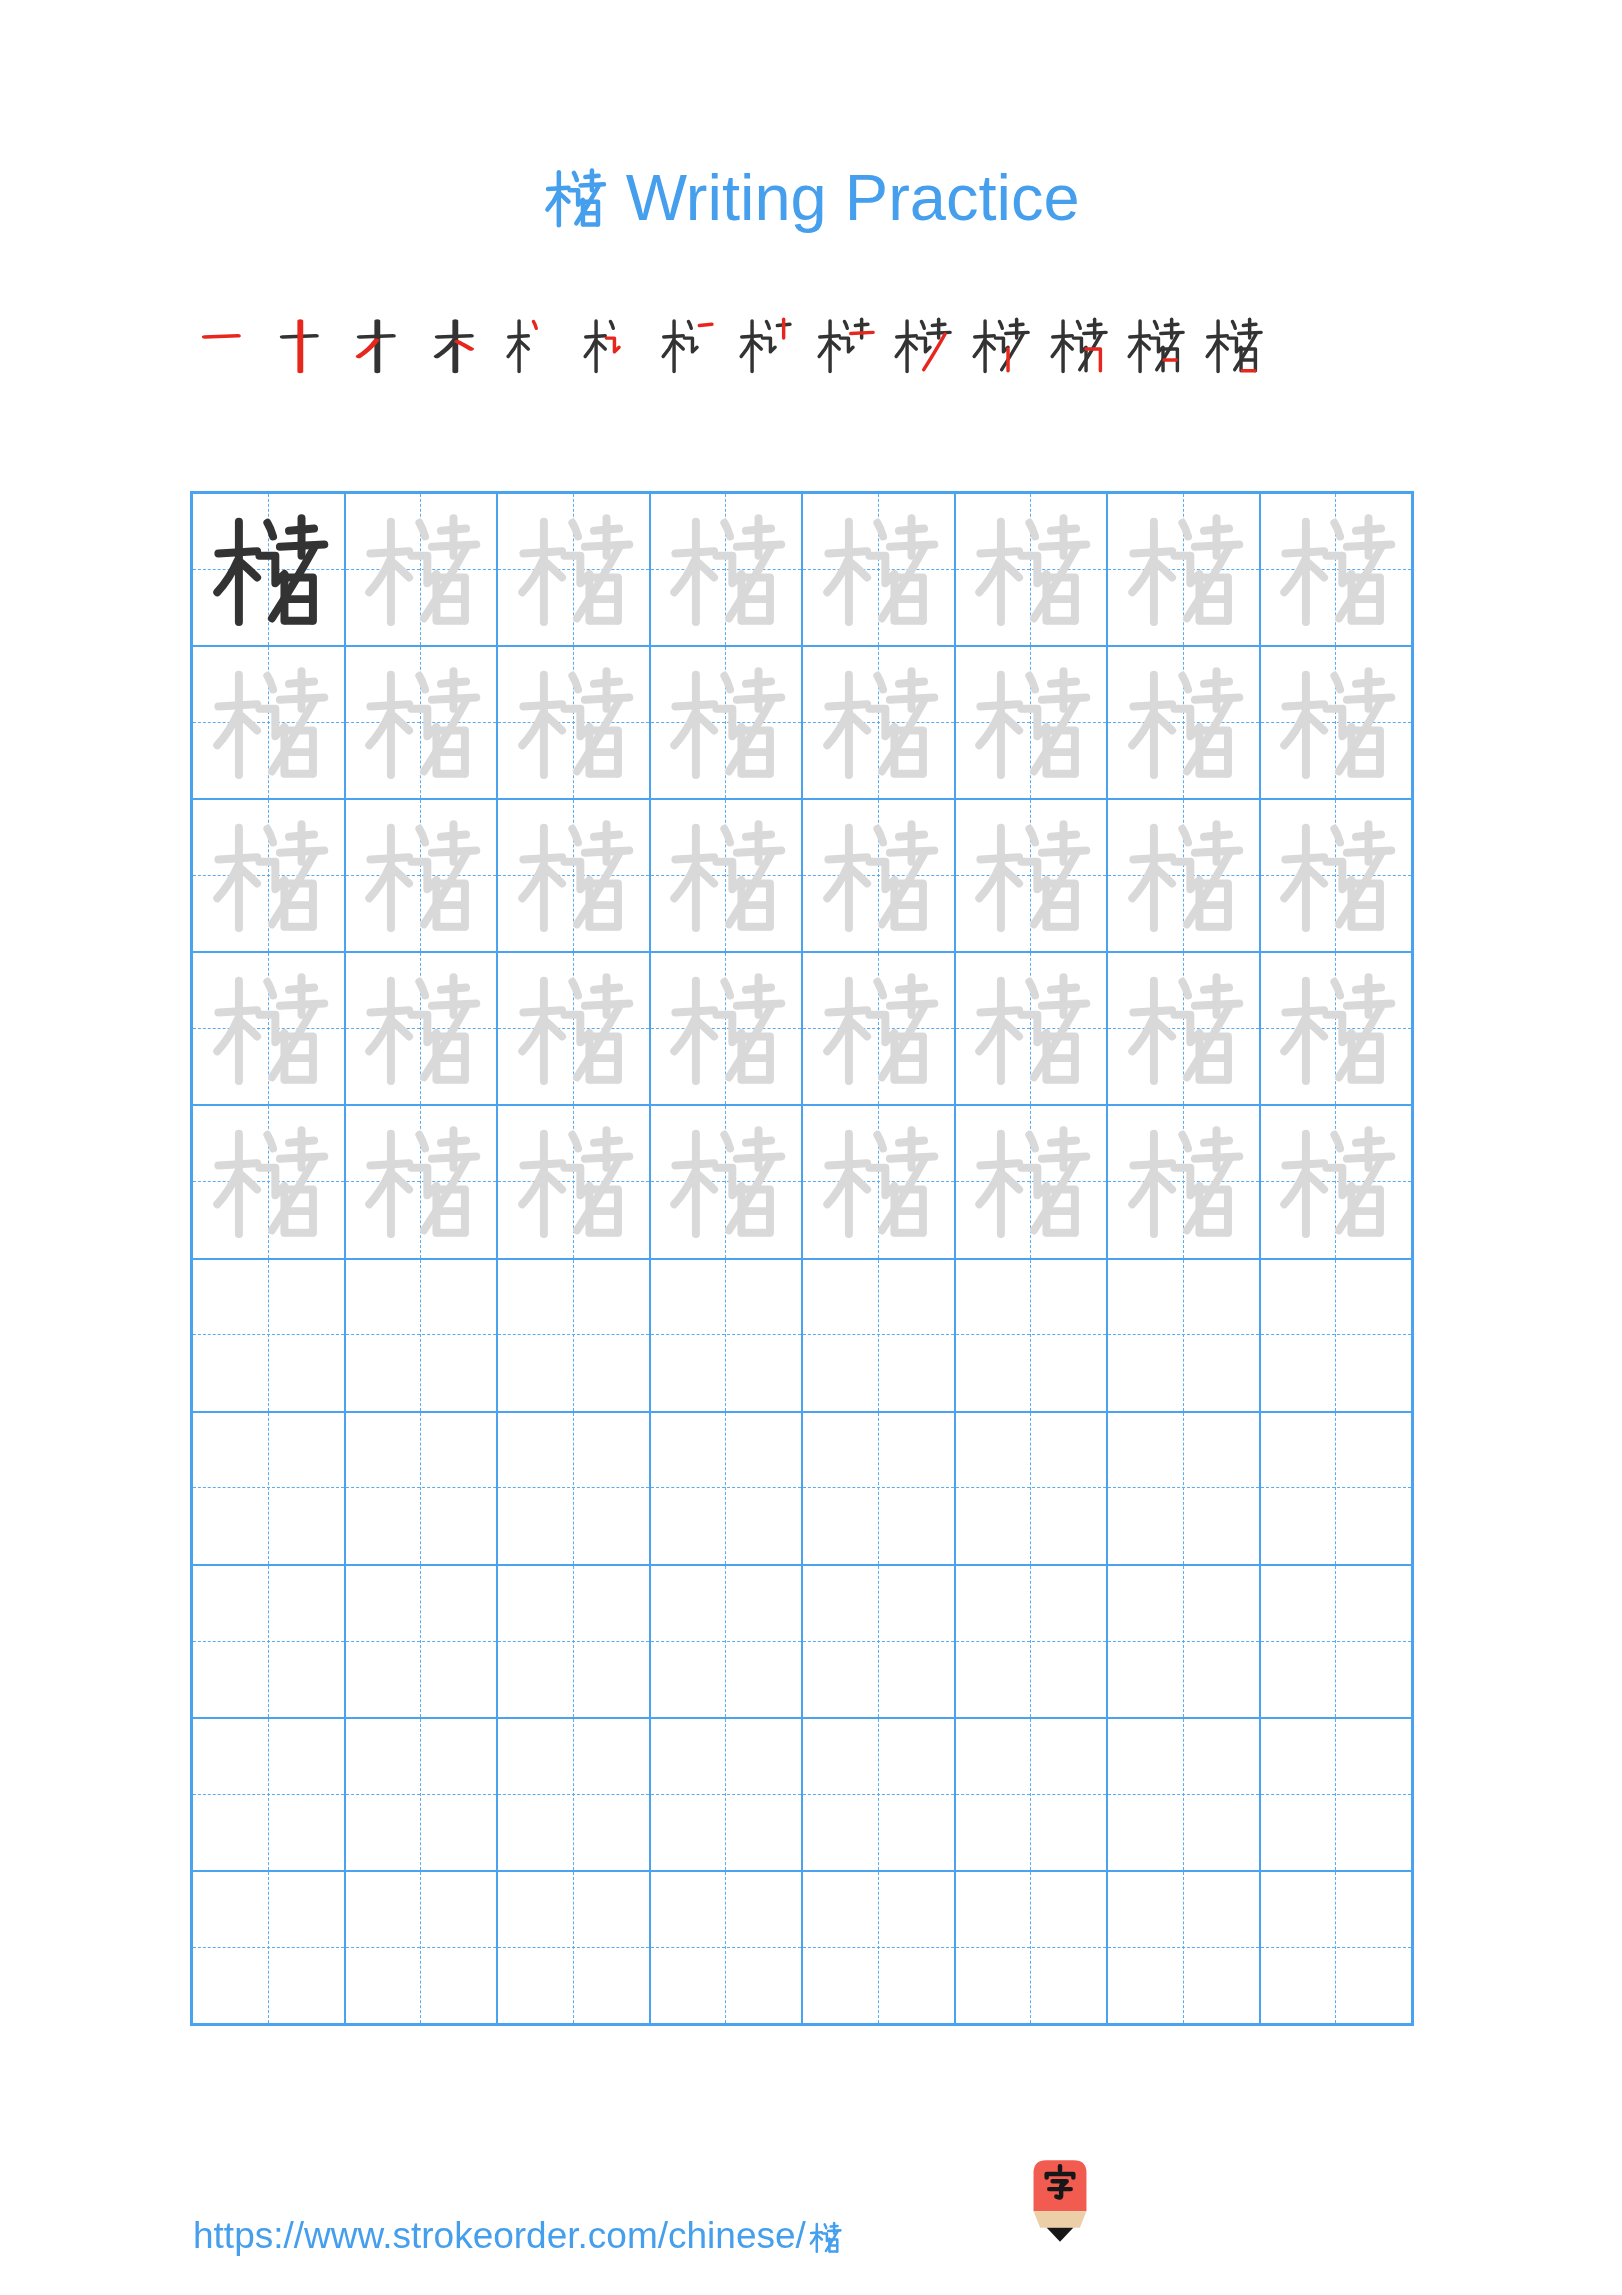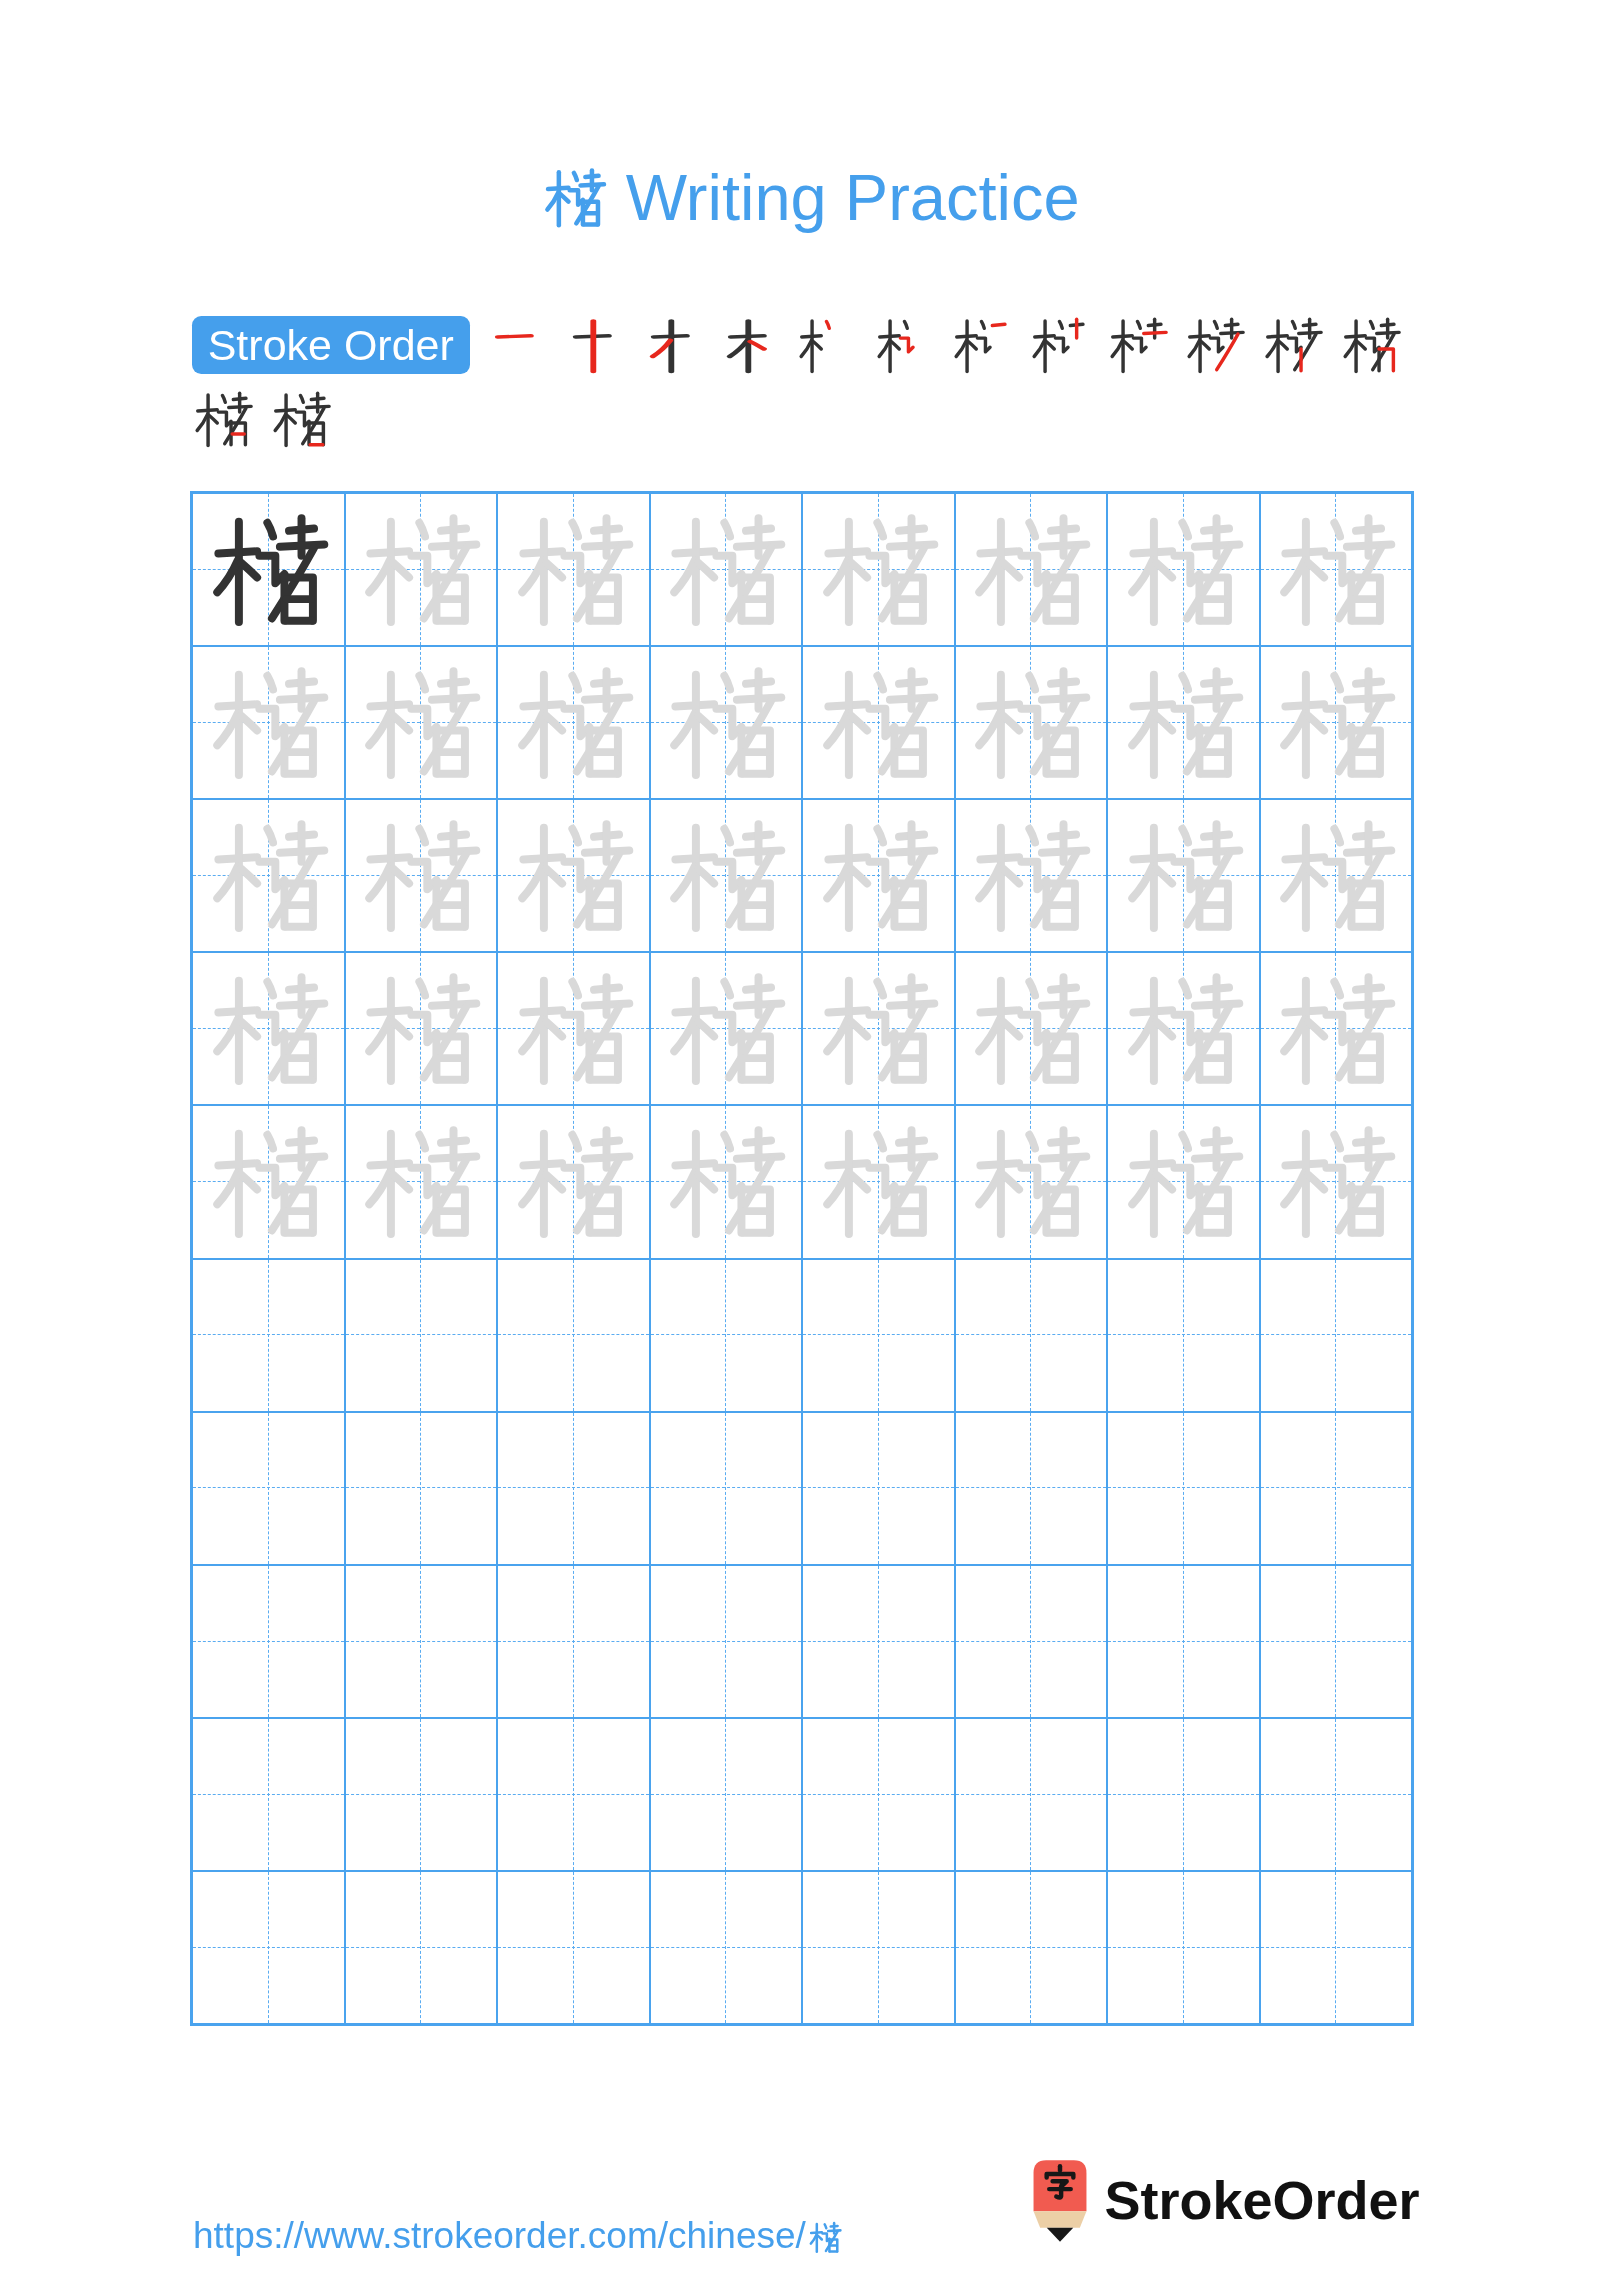--- a/index.html
+++ b/index.html
@@ -98,21 +98,20 @@
           <path d="M64,57 L64,95" stroke="#459fec"></path>
           <path d="M64,57 L89,57 L89,95" stroke="#459fec"></path>
           <path d="M66,76 L87,76" stroke="#459fec"></path>
           <path d="M66,95 L88,95" stroke="#459fec"></path>
         </svg>
       </span>
     <span>Writing Practice</span>
   </h1>
 
   <div class="stroke-section">
-    <span class="stroke-label">Stroke Order</span>
 
   <span class="stroke-tile">
         <svg width="62" height="62" viewBox="-4 -4 108 108" fill="none" stroke-width="6" stroke-linecap="round" stroke-linejoin="round">
           <g transform="translate(8,0) scale(1.7,1)">
             <path d="M6,36 L40,34" stroke="#e7271d"></path>
           </g>
         </svg>
       </span>
       <span class="stroke-tile">
         <svg width="62" height="62" viewBox="-4 -4 108 108" fill="none" stroke-width="6" stroke-linecap="round" stroke-linejoin="round">
@@ -1152,17 +1151,16 @@
             <path d="M50,5 L50,16"></path>
             <path d="M14,36 L14,26 L86,26 L86,36"></path>
             <path d="M30,46 L68,46 L53,60"></path>
             <path d="M57,46 Q54,58 53,64 L53,86 Q52,93 40,87"></path>
             <path d="M21,67 L79,67"></path>
           </g>
           <path d="M5,82 L85,82 L75,107 L15,107 Z" fill="#eccfa6"></path>
           <path d="M25,107 L65,107 L45,128 Z" fill="#171717"></path>
         </svg>
       </span>
-    <span class="brand-name">StrokeOrder</span>
   </div>
 
 </div>
 
 
 </body></html>

